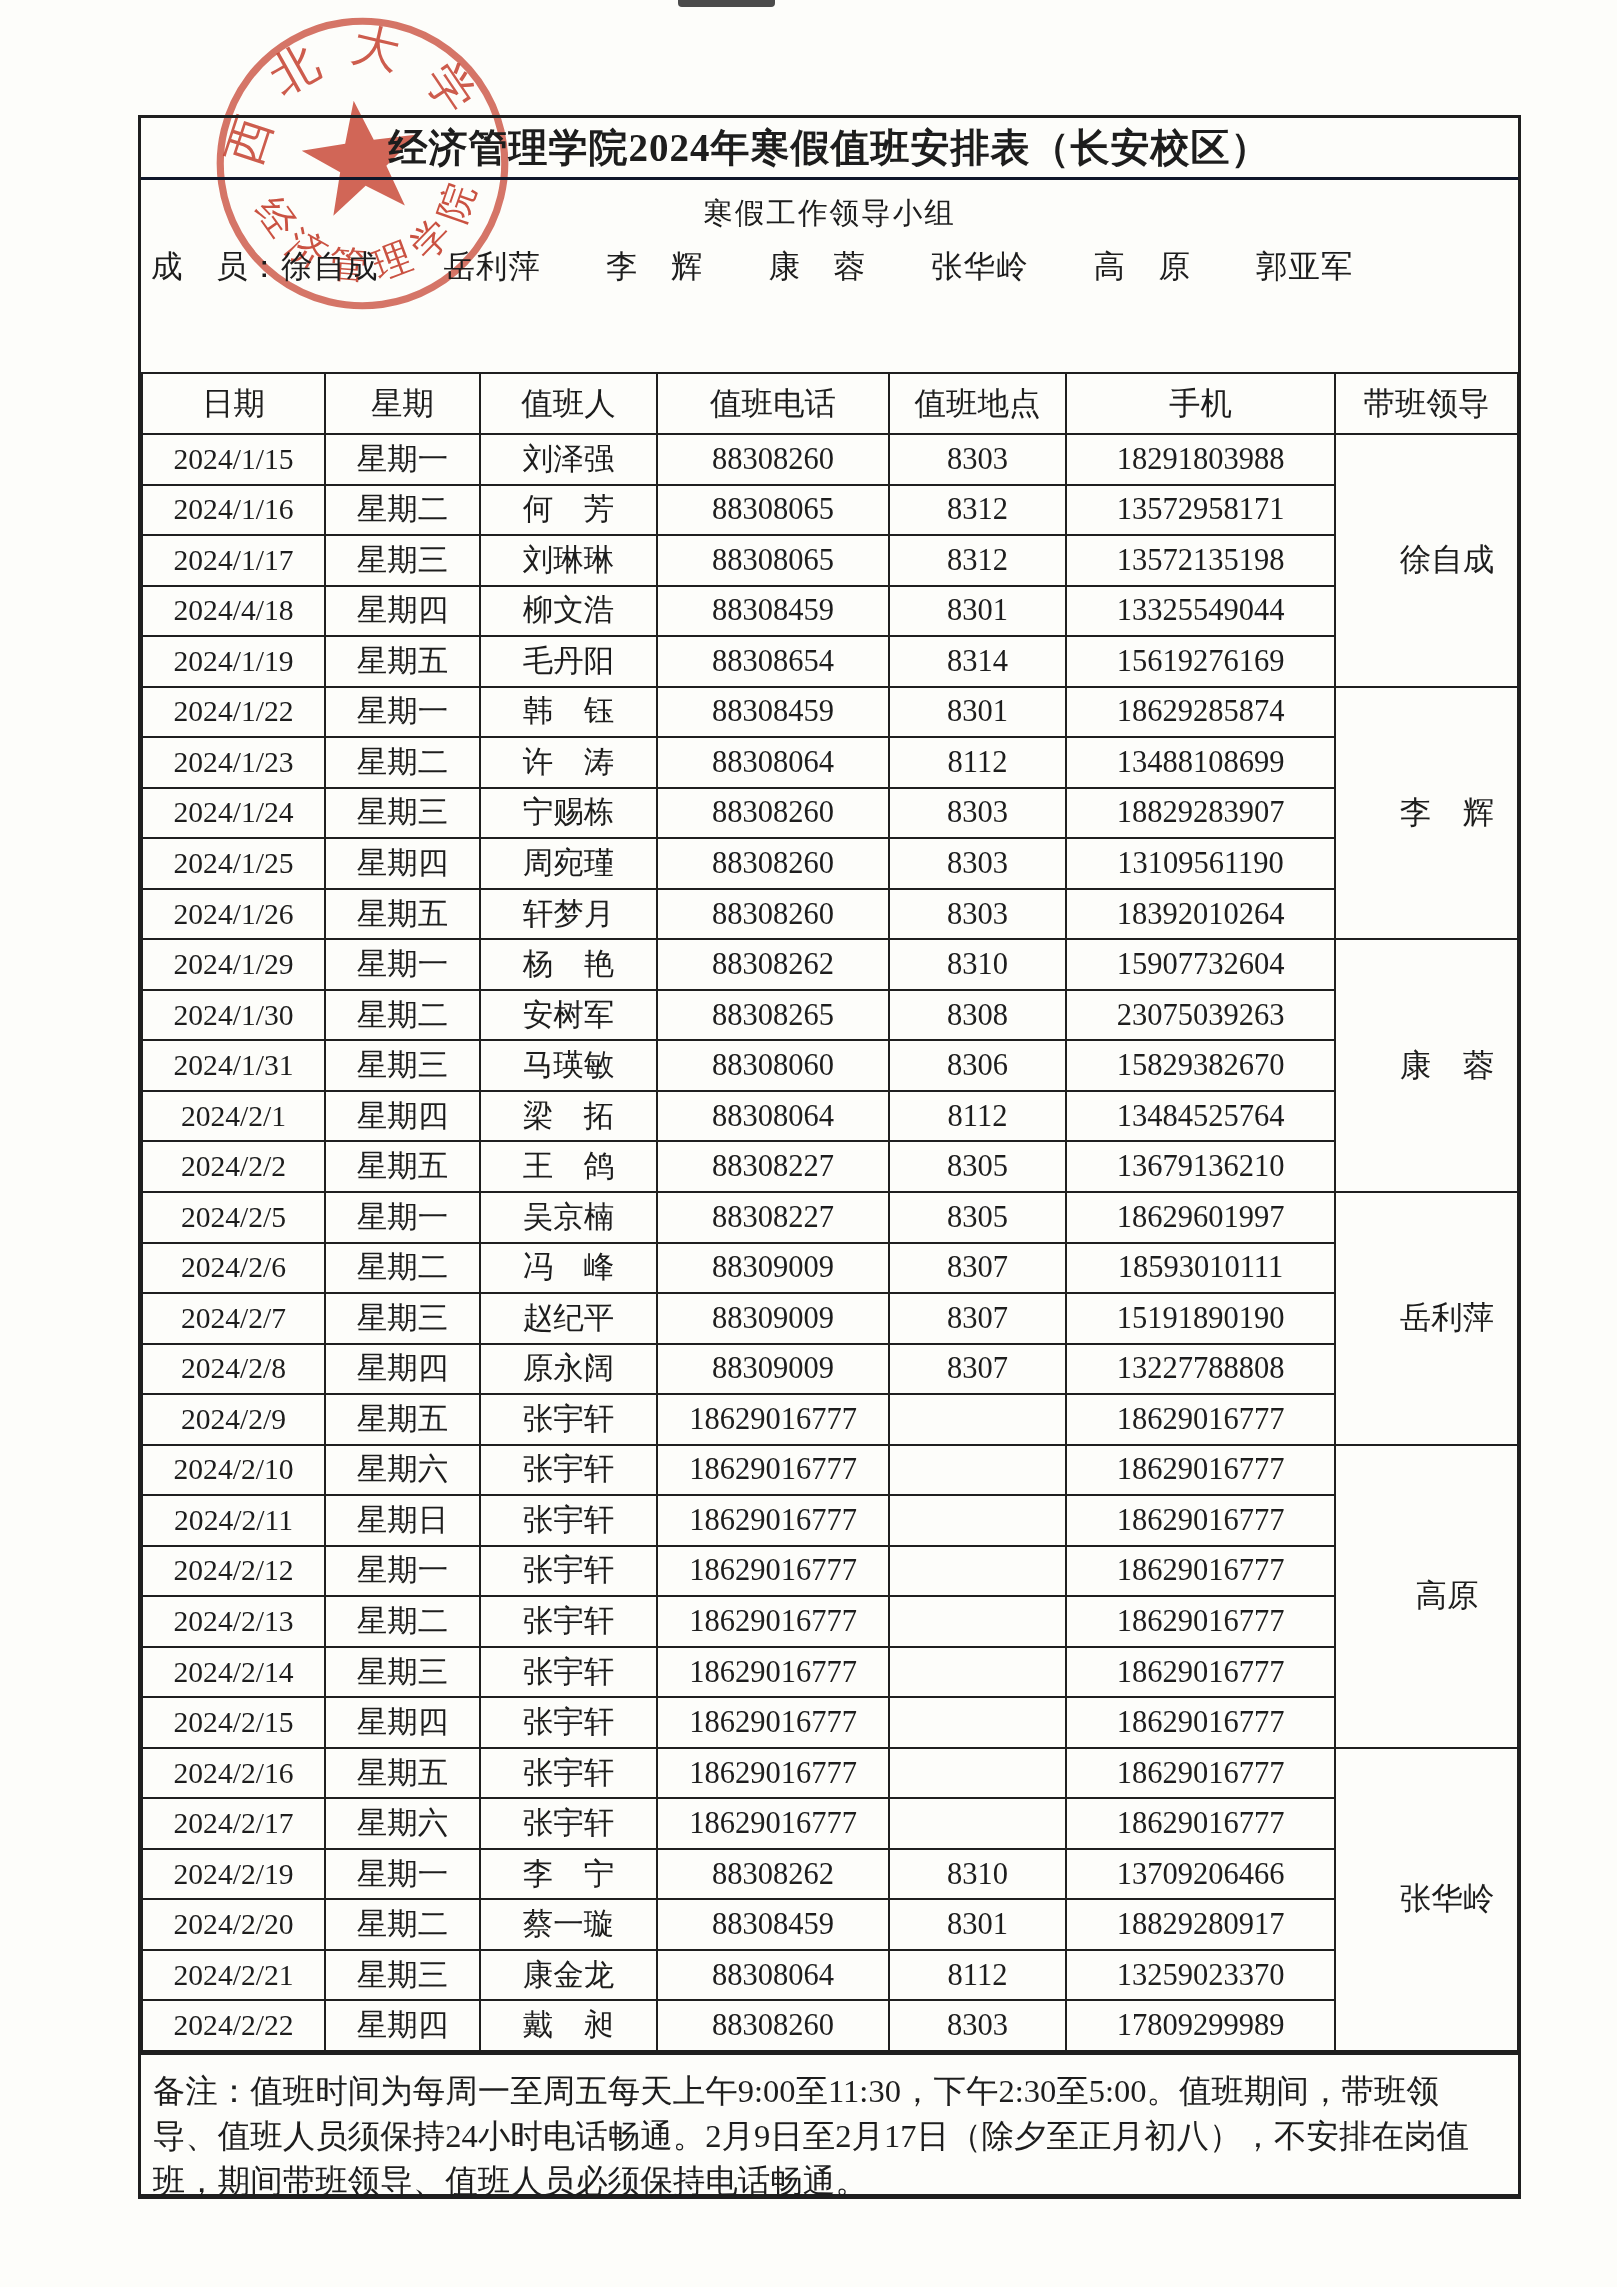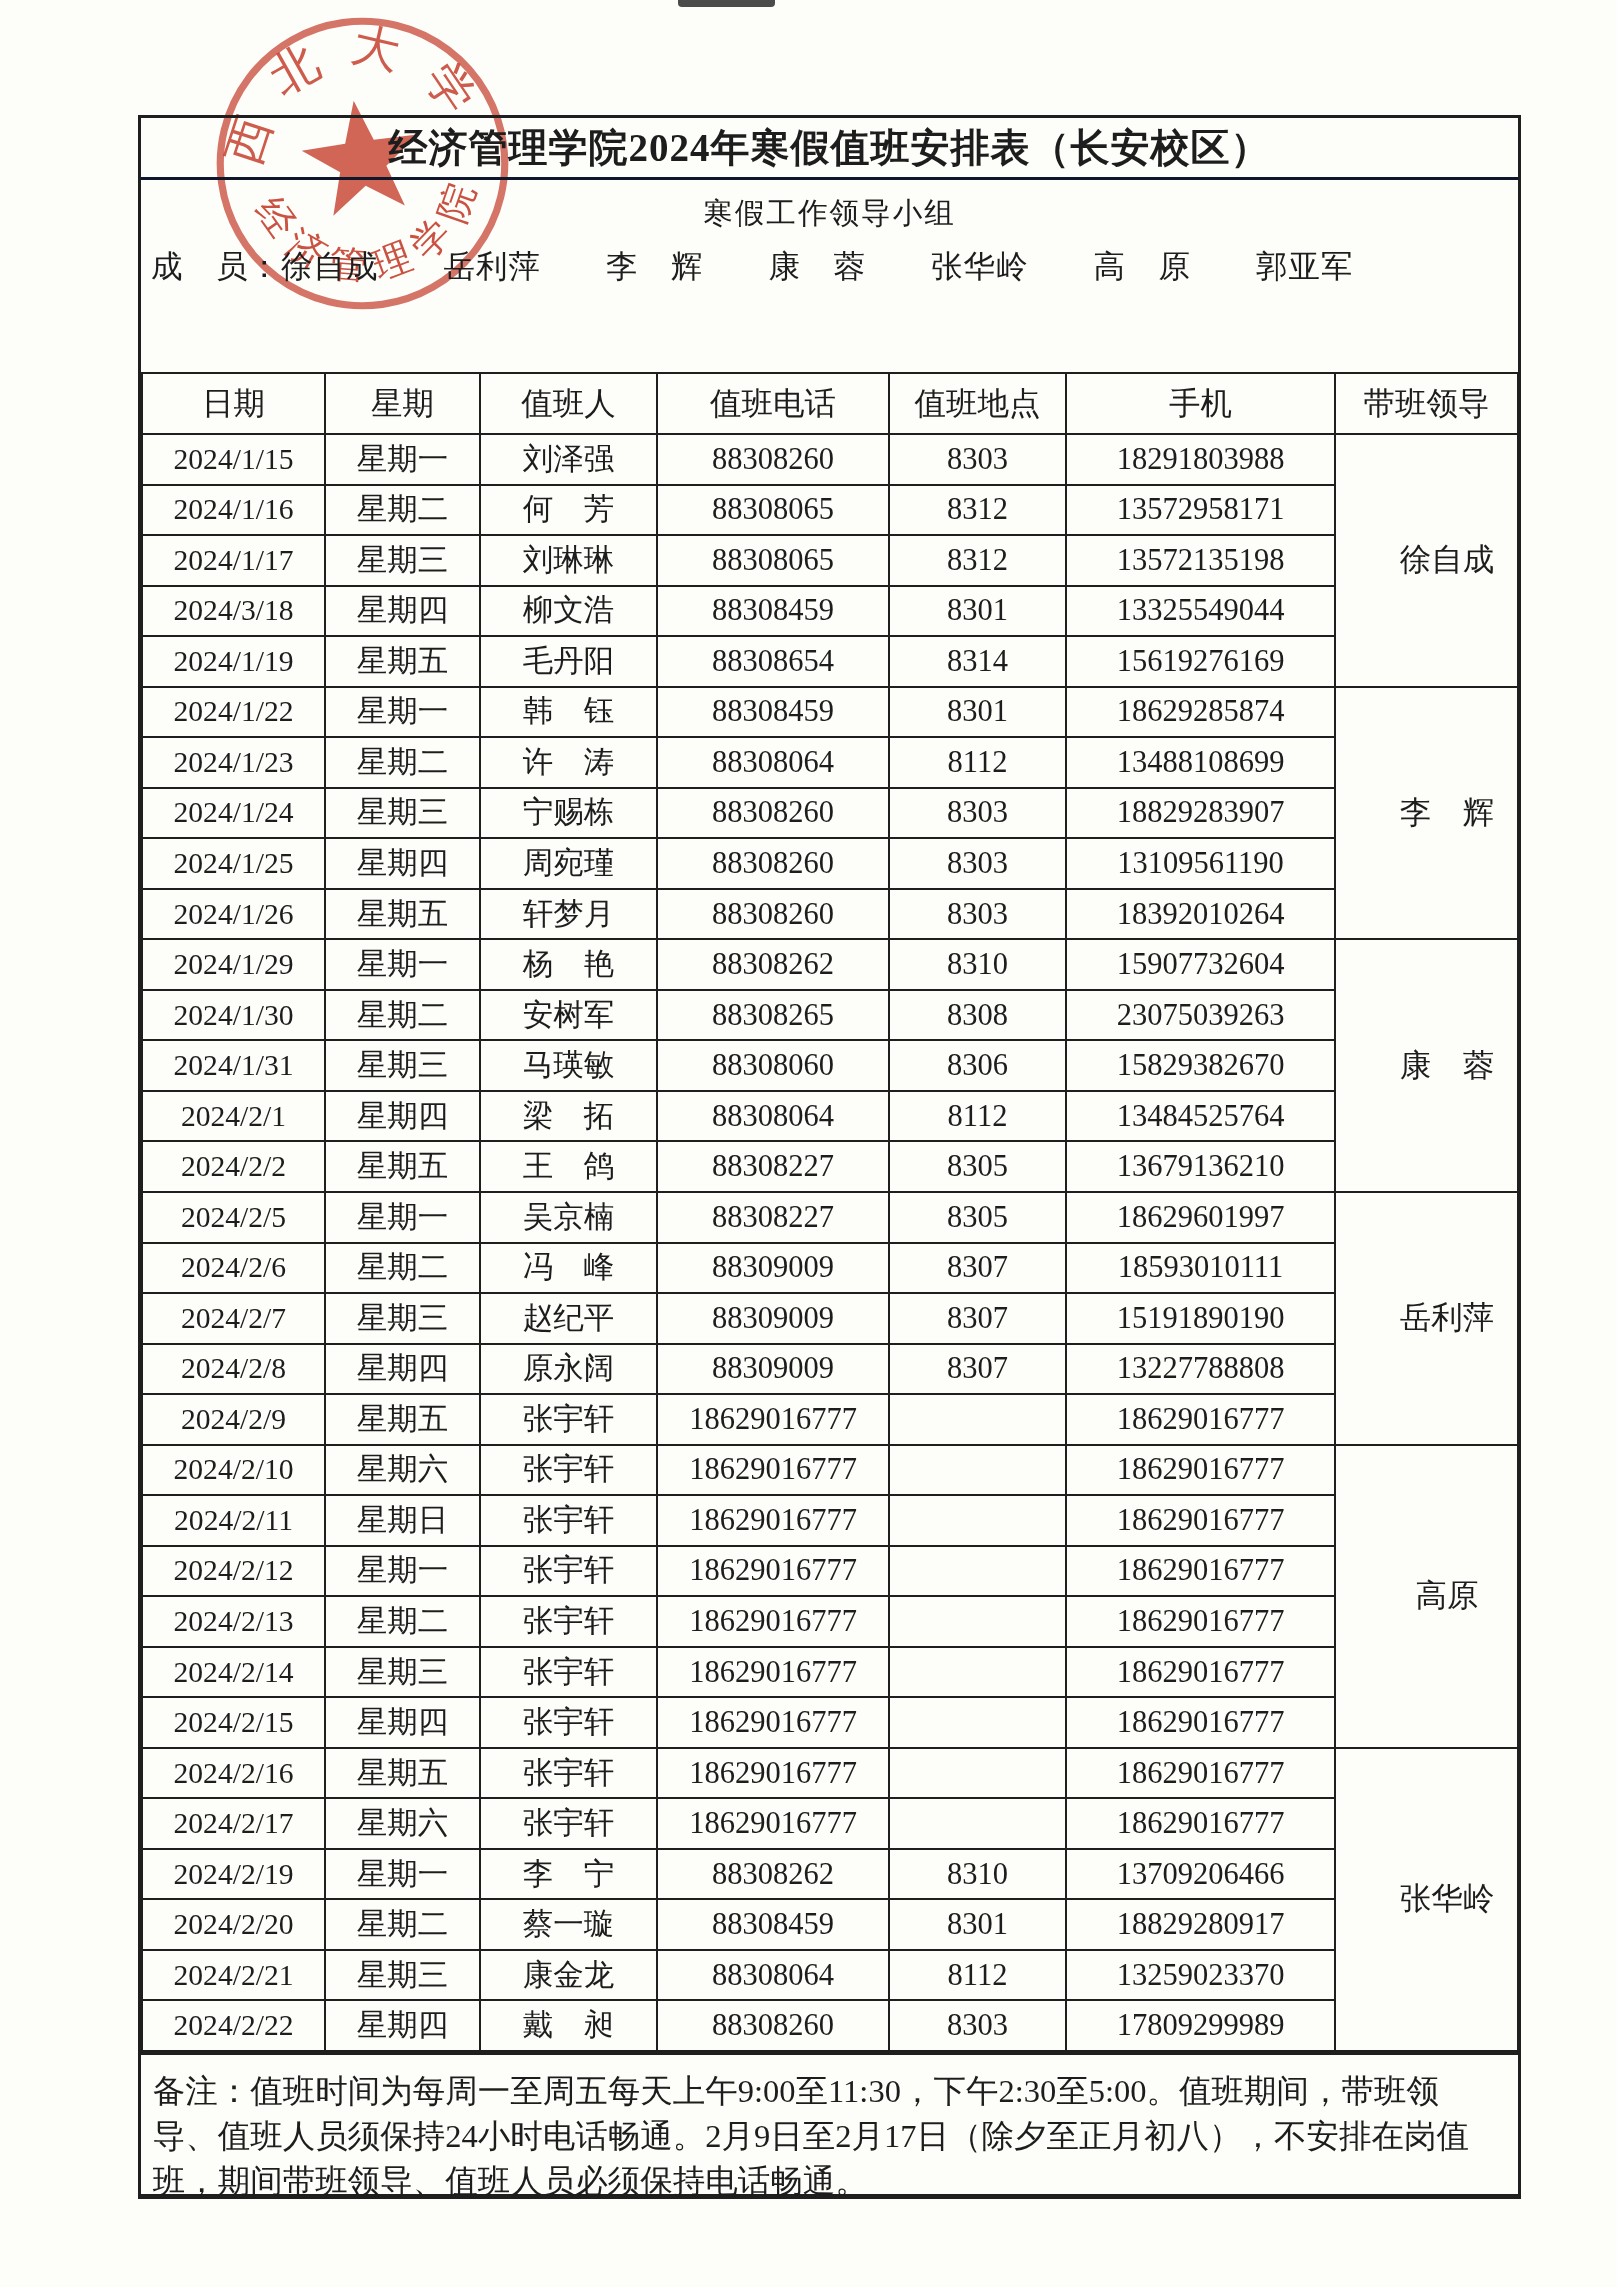--- a/index.html
+++ b/index.html
@@ -131,21 +131,21 @@
             </tr>
             <tr>
               <td class="c-date">2024/1/17</td>
               <td class="c-week">星期三</td>
               <td class="c-person">刘琳琳</td>
               <td class="c-phone">88308065</td>
               <td class="c-location">8312</td>
               <td class="c-mobile">13572135198</td>
             </tr>
             <tr>
-              <td class="c-date">2024/3/18</td>
+              <td class="c-date">2024/4/18</td>
               <td class="c-week">星期四</td>
               <td class="c-person">柳文浩</td>
               <td class="c-phone">88308459</td>
               <td class="c-location">8301</td>
               <td class="c-mobile">13325549044</td>
             </tr>
             <tr>
               <td class="c-date">2024/1/19</td>
               <td class="c-week">星期五</td>
               <td class="c-person">毛丹阳</td>

